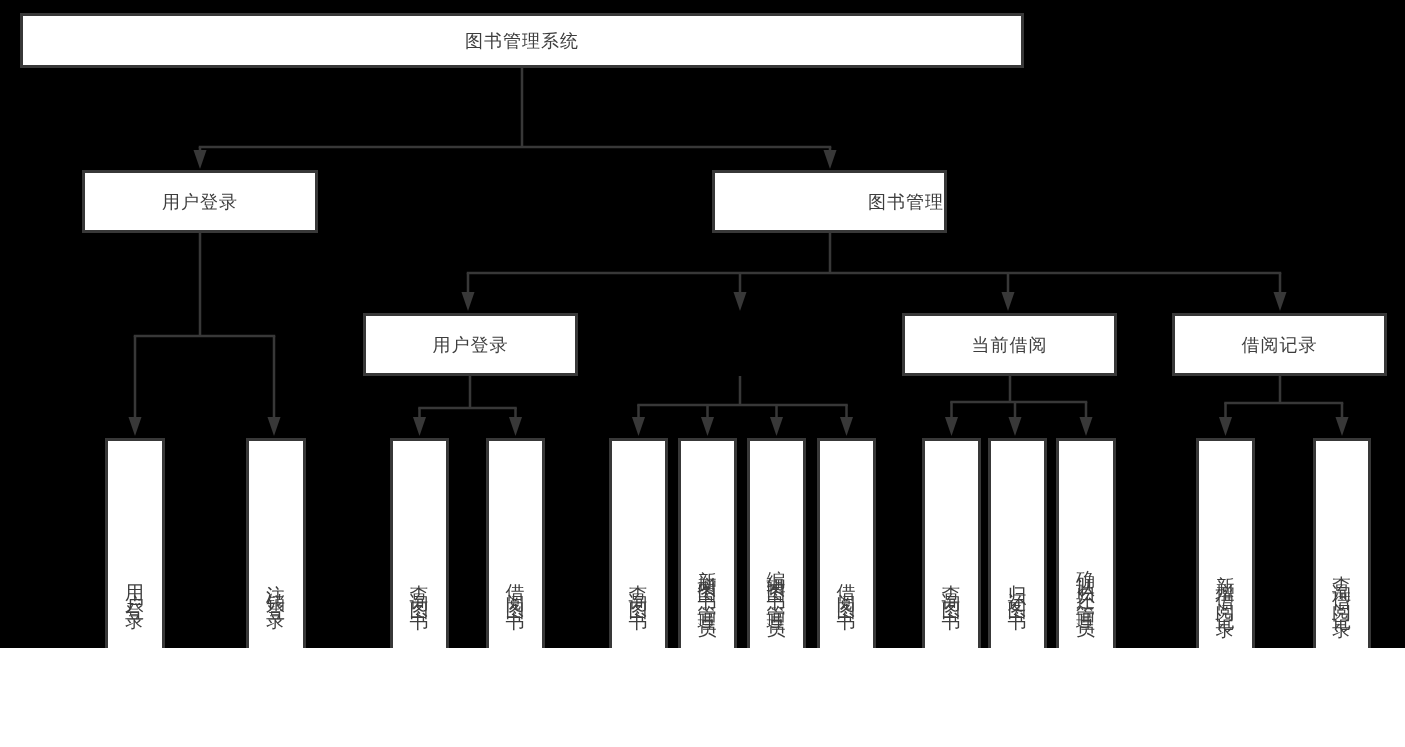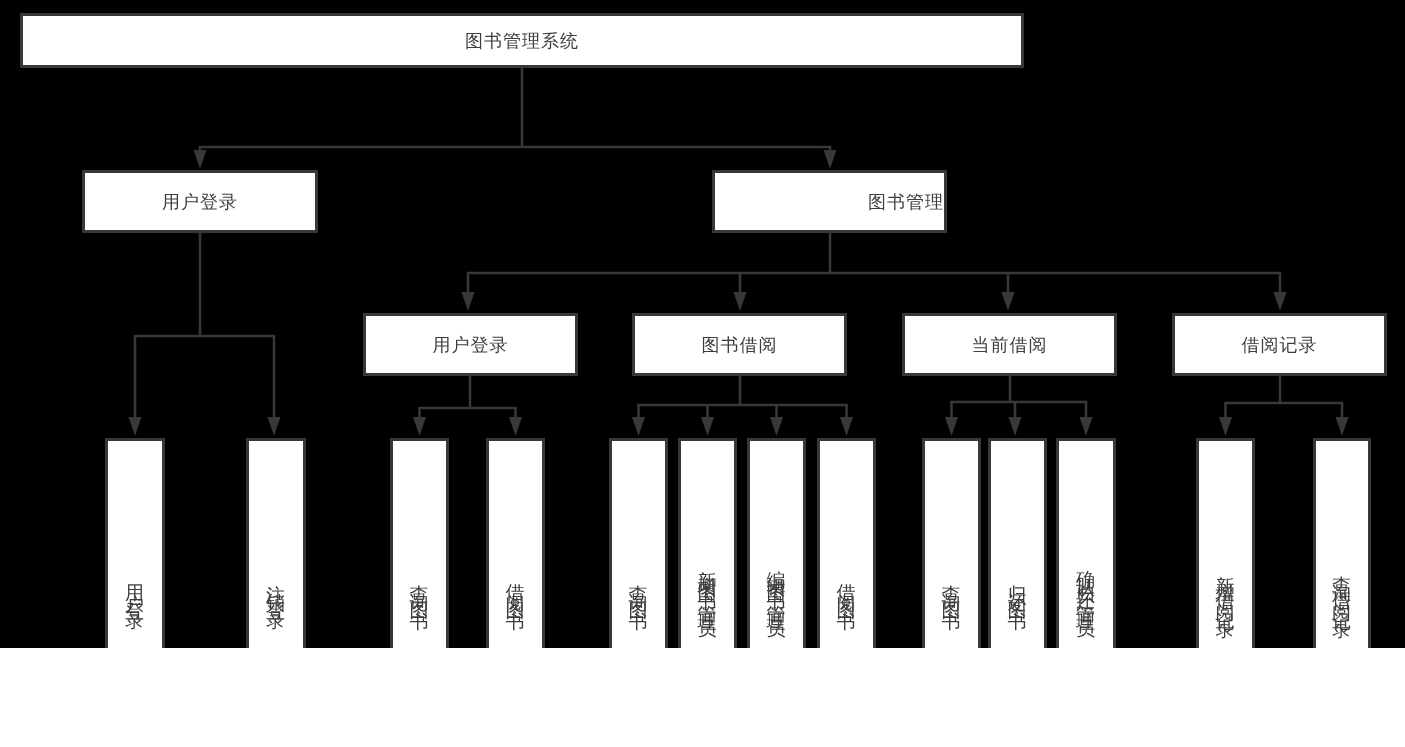--- a/index.html
+++ b/index.html
@@ -115,23 +115,20 @@
   <div class="hbox" style="left:82px;top:170px;width:236px;height:63px;">
     <span>用户登录</span>
   </div>
   <div class="hbox" style="left:712px;top:170px;width:235px;height:63px;justify-content:flex-end;">
     <span>图书管理</span>
   </div>
 
   <div class="hbox" style="left:363px;top:313px;width:215px;height:63px;">
     <span>用户登录</span>
   </div>
-  <div class="hbox" style="left:632px;top:313px;width:215px;height:63px;">
-    <span>图书借阅</span>
-  </div>
   <div class="hbox" style="left:902px;top:313px;width:215px;height:63px;">
     <span>当前借阅</span>
   </div>
   <div class="hbox" style="left:1172px;top:313px;width:215px;height:63px;">
     <span>借阅记录</span>
   </div>
 
   <div class="vbox" style="left:105px;width:60px;">
     <span class="vlabel">用户登录</span>
   </div>

